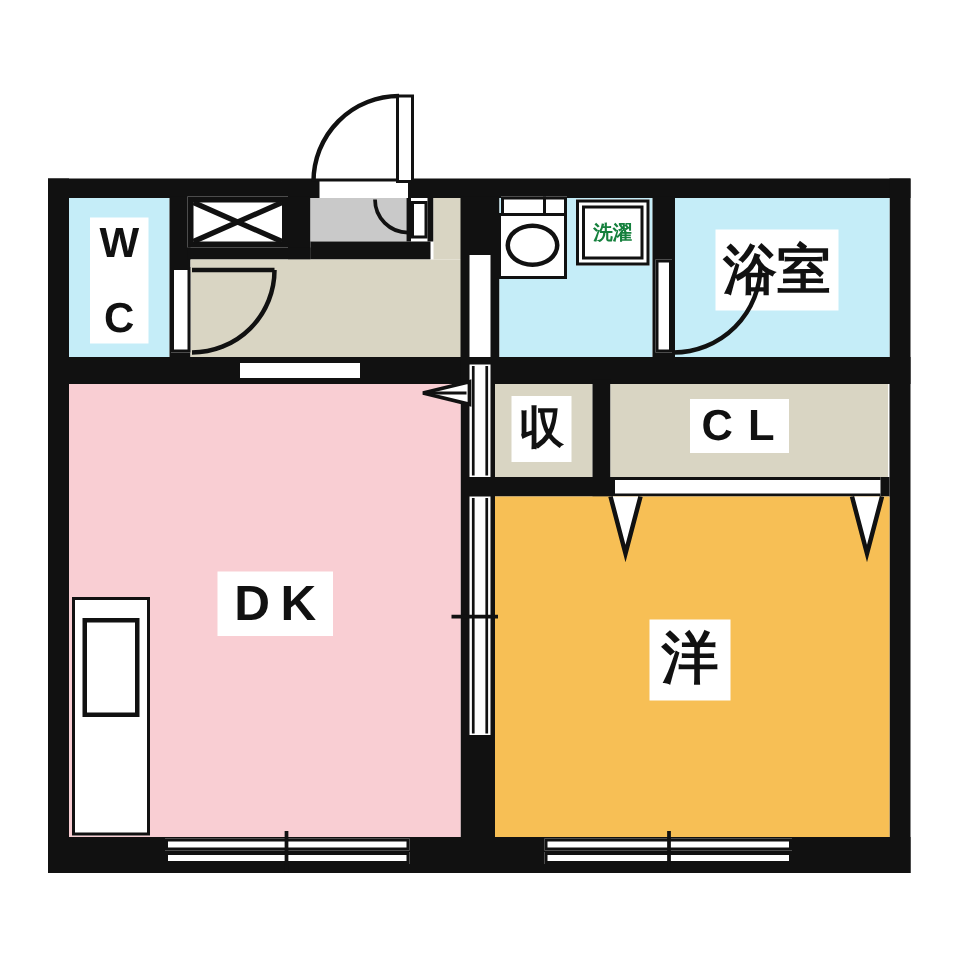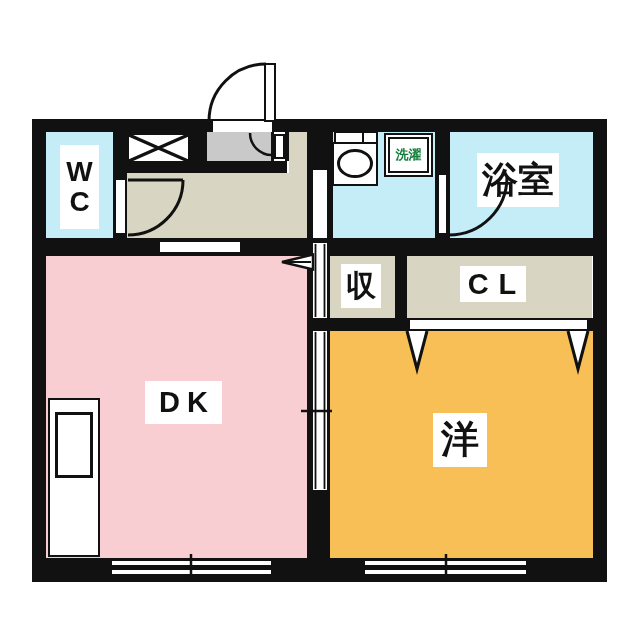--- a/index.html
+++ b/index.html
@@ -77,30 +77,30 @@
   <div class="abs labelbox" style="left:460px;top:266px;width:66px;height:36px;font-size:29px;letter-spacing:10px;padding-left:8px;">
     <span>CL</span>
   </div>
   <div class="abs wall" style="left:330px;top:318px;width:80px;height:13px;"></div>
   <div class="abs" style="left:410px;top:318px;width:177px;height:13px;background:#fff;border-top:2px solid #111;border-bottom:2px solid #111;"></div>
   <div class="abs wall" style="left:587px;top:318px;width:6px;height:13px;"></div>
 
   <div class="abs" style="left: 46px; top: 256px; width: 261px; height: 302px; background-color: rgb(249, 206, 211);"></div>
   <div class="abs" style="left:48px;top:398px;width:52px;height:159px;background:#fff;border:2px solid #111;"></div>
   <div class="abs" style="left:55px;top:412px;width:38px;height:66px;background:#fff;border:3px solid #111;"></div>
-  <div class="abs labelbox" style="left:145px;top:381px;width:77px;height:43px;font-size:29px;letter-spacing:7px;padding-left:7px;">
+  <div class="abs labelbox" style="left:145px;top:381px;width:77px;height:43px;font-size:33px;letter-spacing:7px;padding-left:7px;">
     <span>DK</span>
   </div>
 
   <div class="abs" style="left: 330px; top: 331px; width: 263px; height: 227px; background-color: rgb(247, 191, 85);"></div>
   <div class="abs labelbox" style="left:433px;top:413px;width:54px;height:54px;font-size:38px;">
     <span>洋</span>
   </div>
 
-  <div class="abs labelbox" style="left:60px;top:145px;width:39px;height:84px;font-size:28px;word-break:break-all;text-align:center;line-height:30px;">
+  <div class="abs labelbox" style="left:60px;top:145px;width:39px;height:84px;font-size:28px;word-break:break-all;text-align:center;line-height:50px;">
     <span style="display:block;width:30px;">WC</span>
   </div>
 
   <div class="abs" style="left:110px;top:559px;width:163px;height:8px;background:#fff;border:2px solid #111;"></div>
   <div class="abs" style="left:110px;top:568px;width:163px;height:8px;background:#fff;border:2px solid #111;"></div>
   <div class="abs" style="left:363px;top:559px;width:165px;height:8px;background:#fff;border:2px solid #111;"></div>
   <div class="abs" style="left:363px;top:568px;width:165px;height:8px;background:#fff;border:2px solid #111;"></div>
 
   <div class="abs" style="left:213px;top:121px;width:59px;height:11px;background:#fff;"></div>
   <div class="abs" style="left:264px;top:63px;width:12px;height:59px;background:#fff;border:2px solid #111;"></div>

